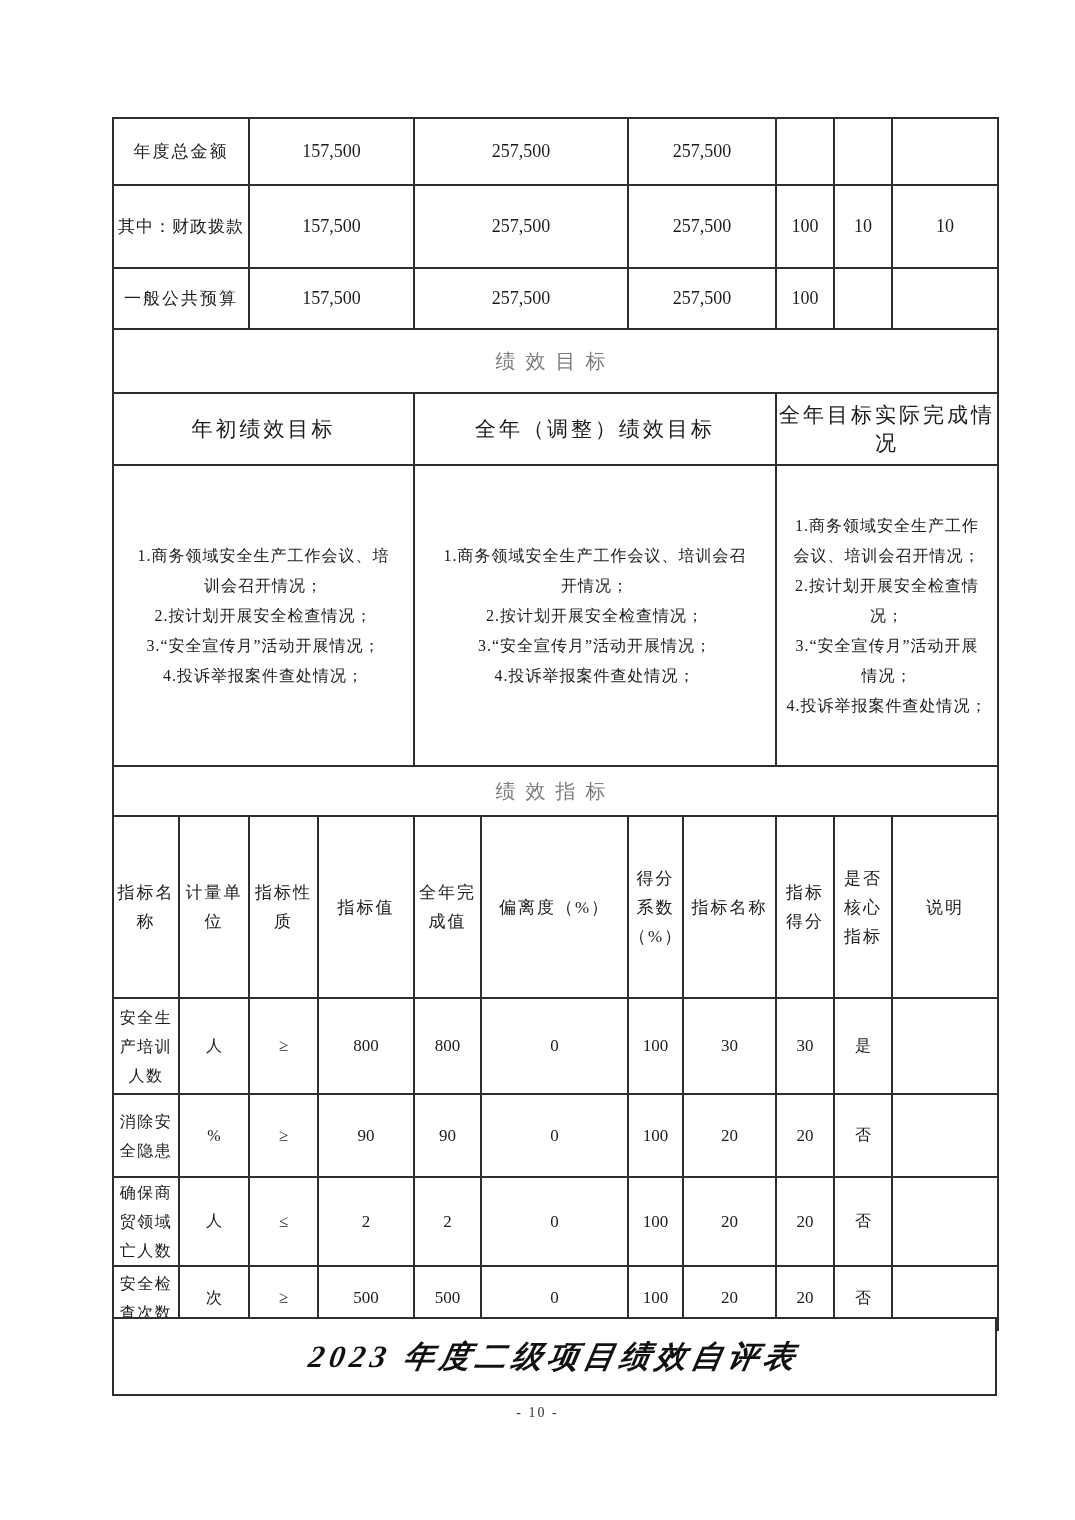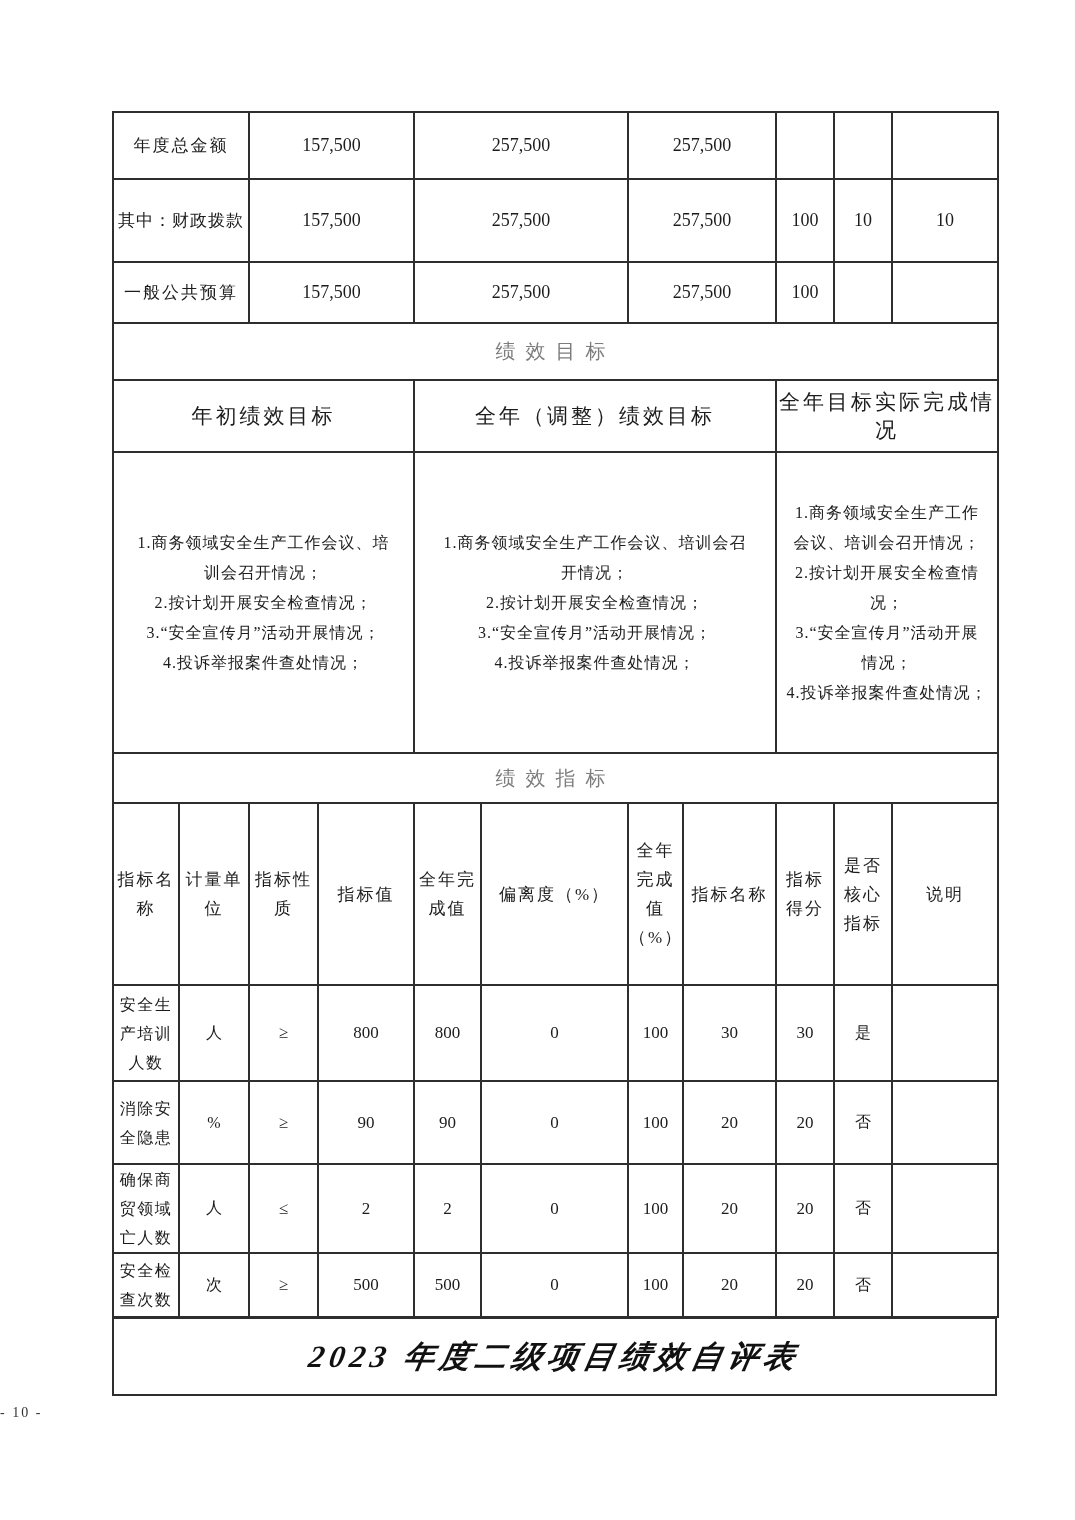--- a/index.html
+++ b/index.html
@@ -2,21 +2,21 @@
 <html><head>
 <meta charset="utf-8">
 <style>
   html,body { margin:0; padding:0; background:#ffffff; }
   .page {
     position:relative; width:1075px; height:1520px; background:#ffffff;
     font-family:"Liberation Serif","DejaVu Serif",serif; color:#1c1c1c;
     overflow:hidden;
   }
   table.main-table {
-    position:absolute; left:112px; top:111px; width:885px;
+    position:absolute; left:112px; top:117px; width:885px;
     border-collapse:collapse; table-layout:fixed;
   }
   table.main-table td {
     border:2px solid #2e2e2e; padding:0; text-align:center; vertical-align:middle;
     overflow:hidden;
   }
   td.budget-label { font-size:17px; letter-spacing:2px; }
   td.num  { font-size:18px; }
   td.band {
     font-size:20px; color:#7d7d7d; letter-spacing:10px; text-align:center;
@@ -33,21 +33,21 @@
   .title-box {
     position:absolute; left:112px; top:1317px; width:885px; height:79px;
     border:2px solid #2e2e2e; box-sizing:border-box;
     display:flex; align-items:center; justify-content:center; background:#ffffff;
   }
   .title-box .title-text {
     display:inline-block; font-size:31px; font-weight:bold; font-style:italic;
     letter-spacing:5px; transform:skewX(-10deg); color:#111;
   }
   .footer {
-    position:absolute; left:0; top:1405px; width:100%; text-align:left;
+    position:absolute; left:0; top:1405px; width:100%; text-align:center;
     font-size:14px; letter-spacing:2px; color:#333;
   }
 </style>
 </head>
 <body>
 
 <div class="page">
 
   <table class="main-table">
     <colgroup>
@@ -86,21 +86,21 @@
     <tr style="height:61px">
       <td colspan="2" class="budget-label">一般公共预算</td>
       <td colspan="2" class="num">157,500</td>
       <td colspan="2" class="num">257,500</td>
       <td colspan="2" class="num">257,500</td>
       <td class="num">100</td>
       <td class="num"></td>
       <td class="num"></td>
     </tr>
 
-    <tr style="height:57px">
+    <tr style="height:64px">
       <td colspan="11" class="band">绩效目标</td>
     </tr>
     <tr style="height:72px">
       <td colspan="4" class="target-head">年初绩效目标</td>
       <td colspan="4" class="target-head">全年（调整）绩效目标</td>
       <td colspan="3" class="target-head">全年目标实际完成情况</td>
     </tr>
     <tr style="height:301px">
       <td colspan="4" class="target-text">1.商务领域安全生产工作会议、培
 训会召开情况；
@@ -124,21 +124,21 @@
     <tr style="height:50px">
       <td colspan="11" class="band">绩效指标</td>
     </tr>
     <tr style="height:182px">
       <td class="ind-head">指标名称</td>
       <td class="ind-head">计量单位</td>
       <td class="ind-head">指标性质</td>
       <td class="ind-head">指标值</td>
       <td class="ind-head">全年完成值</td>
       <td class="ind-head">偏离度（%）</td>
-      <td class="ind-head">全年完成值（%）</td>
+      <td class="ind-head">得分系数（%）</td>
       <td class="ind-head">指标名称</td>
       <td class="ind-head">指标得分</td>
       <td class="ind-head">是否核心指标</td>
       <td class="ind-head">说明</td>
     </tr>
     <tr style="height:96px">
       <td class="ind-label">安全生产培训人数</td>
       <td class="ind-cjk">人</td>
       <td class="ind-val">≥</td>
       <td class="ind-val">800</td>

